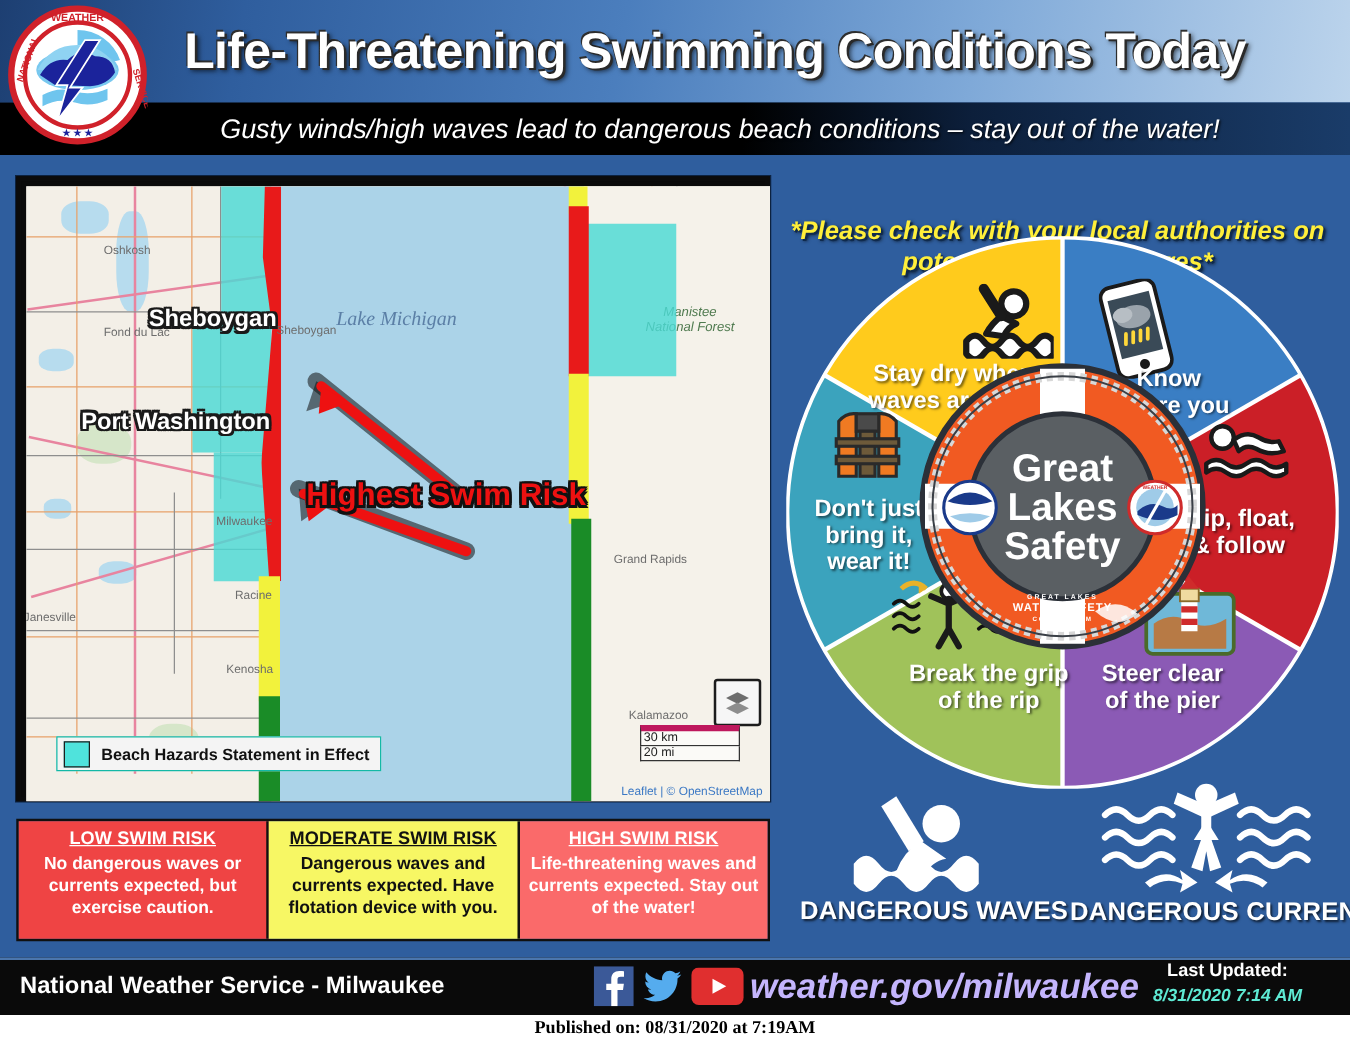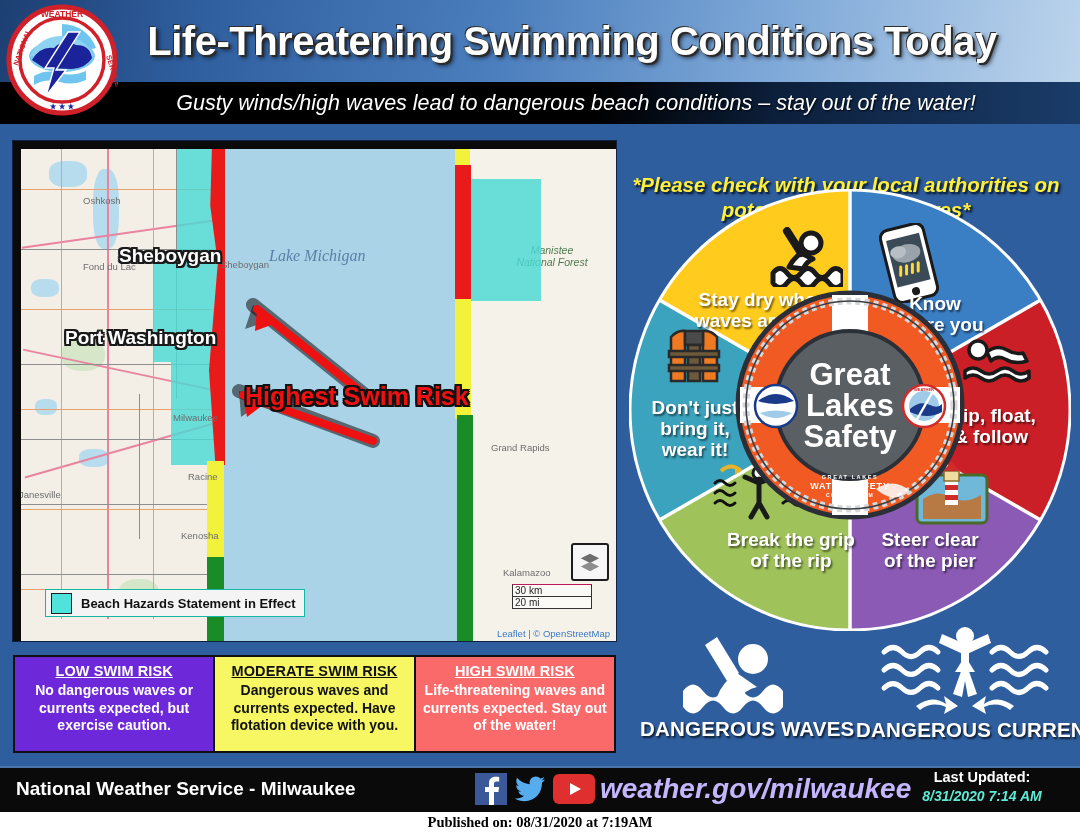--- a/index.html
+++ b/index.html
@@ -49,35 +49,35 @@
 
   .legend-map{position:absolute;left:24px;top:440px;height:26px;background:#f4f4f4;
               display:flex;align-items:center;padding:0 8px 0 5px;border:1px solid #14b8a6;}
   .legend-sw{width:19px;height:19px;background:#4fe3dc;border:1.5px solid #1e1e1e;margin-right:9px;}
   .legend-map-txt{font-size:13px;font-weight:bold;color:#111;white-space:nowrap;}
 
   .layers-ctl{position:absolute;right:7px;top:394px;width:34px;height:34px;background:#f6f6f6;
               border:2px solid #1c1c1c;border-radius:3px;display:flex;align-items:center;justify-content:center;}
   .scalebar{position:absolute;right:24px;bottom:32px;width:80px;font-size:10px;color:#222;}
   .scalebar div{border:1px solid #333;border-top:none;padding:0 2px;background:rgba(255,255,255,.6);}
-  .scalebar div:first-child{border-top:1px solid #be185d;}
+  .scalebar div:first-child{border-top:5px solid #be185d;}
   .attrib{position:absolute;right:6px;bottom:2px;font-size:9.5px;color:#3b78c4;white-space:nowrap;}
 
   .arrow-lbl{position:absolute;left:245px;top:382px;color:#ee1111;font-size:25px;font-weight:bold;
              white-space:nowrap;z-index:7;
              text-shadow:-2px -2px 0 #111,2px -2px 0 #111,-2px 2px 0 #111,2px 2px 0 #111,
                           0 -2px 0 #111,0 2px 0 #111,-2px 0 0 #111,2px 0 0 #111;}
 
   
   .risk-row{position:absolute;left:13px;top:655px;width:603px;height:98px;display:flex;
             border:2px solid #101010;box-sizing:border-box;}
   .risk-cell{flex:1;box-sizing:border-box;border-right:2px solid #101010;
              padding:6px 5px 0;text-align:center;}
   .risk-cell:last-child{border-right:none;}
-  .risk-cell.low{background:#6d28d9;color:#ffffff;}
+  .risk-cell.low{background:#ef4444;color:#ffffff;}
   .risk-cell.mod{background:#f7f764;color:#111111;}
   .risk-cell.high{background:#fa6a6a;color:#ffffff;}
   .risk-h{font-size:14.5px;font-weight:bold;text-decoration:underline;display:block;margin-bottom:3px;
           letter-spacing:.1px;}
   .risk-b{font-size:14px;font-weight:bold;line-height:17.5px;display:block;}
 
   
   .note{position:absolute;left:618px;top:134px;width:456px;text-align:center;
         color:#ffef3a;font-size:20.5px;font-weight:bold;font-style:italic;line-height:25px;
         text-shadow:1.5px 1.5px 0 #0f2a4d, 2px 2px 3px rgba(0,0,0,.8);margin-top:38px;}

